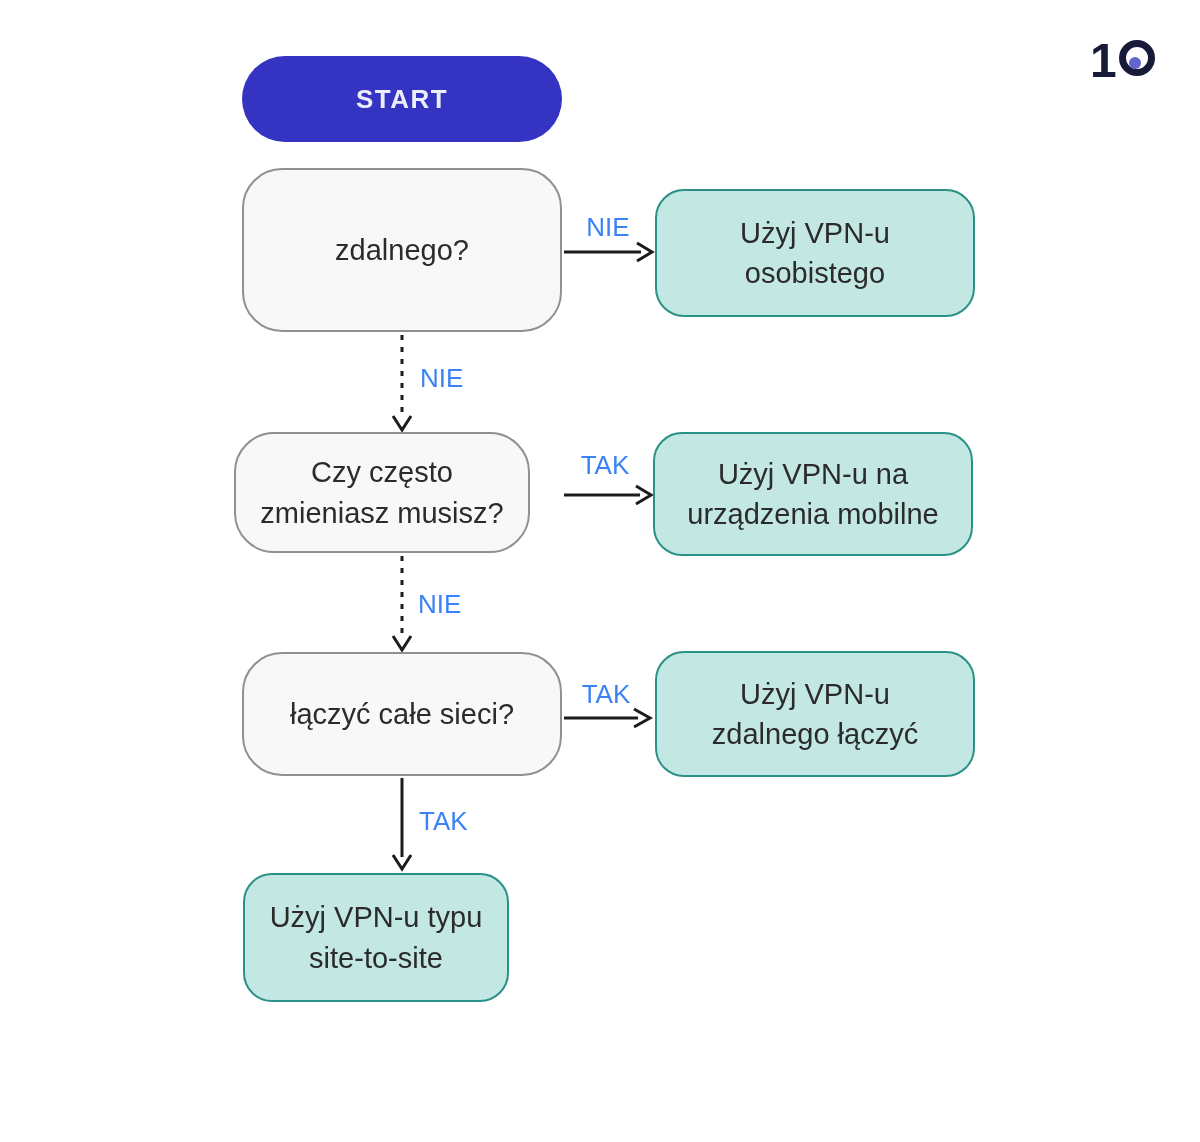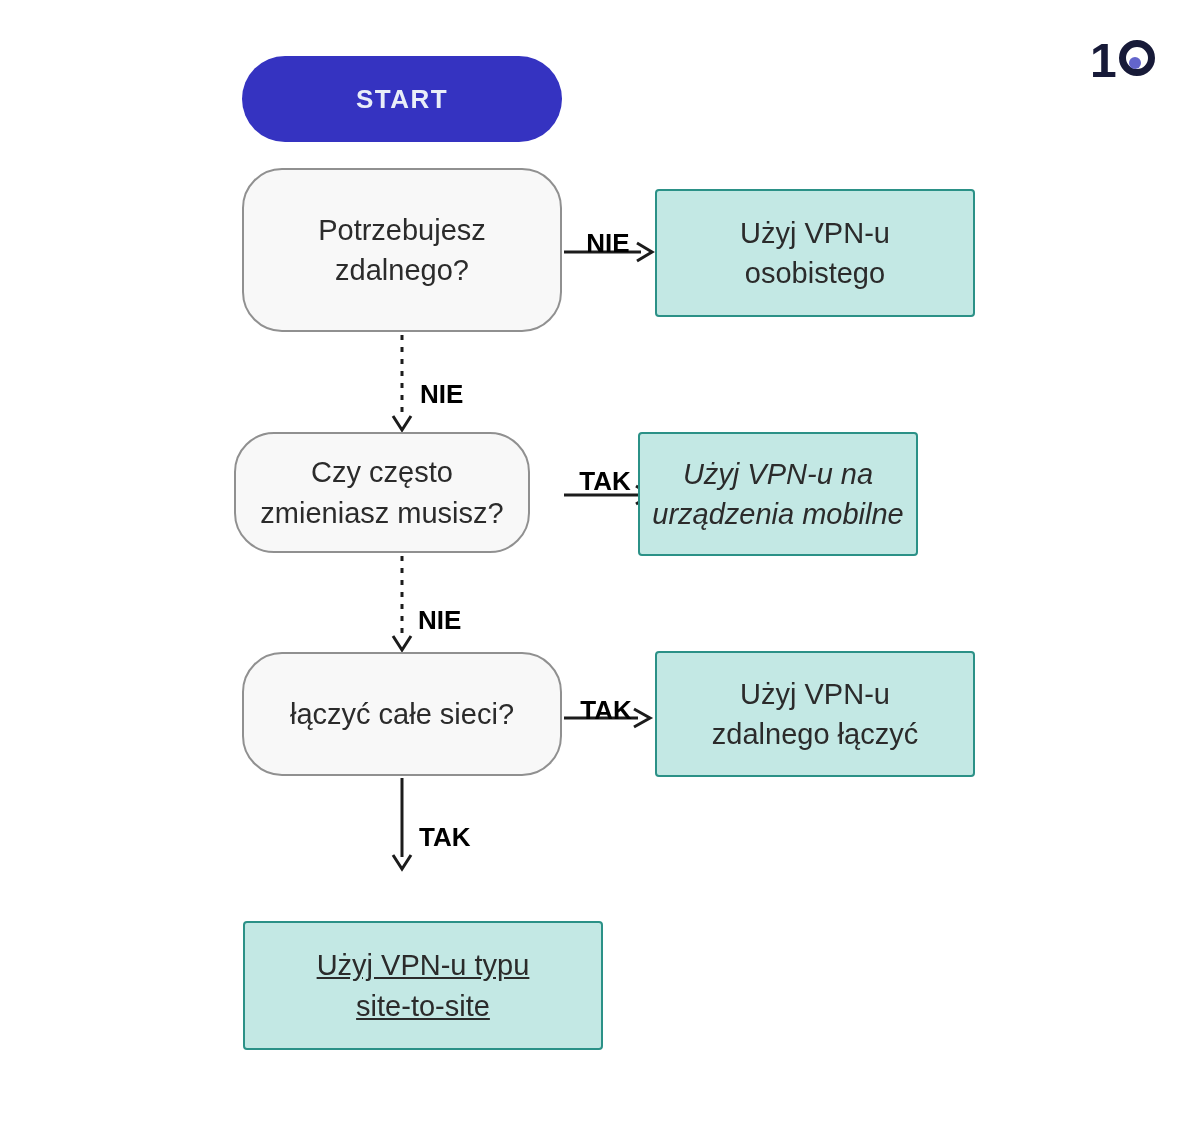--- a/index.html
+++ b/index.html
@@ -41,30 +41,29 @@
     border-radius: 44px;
   }
   .decision {
     background: #f8f8f8;
     border: 2px solid #909090;
     border-radius: 40px;
   }
   .result {
     background: #c3e8e4;
     border: 2px solid #2b9187;
-    border-radius: 4px;
+    border-radius: 29px;
     text-align: right;
   }
   .edge-label {
     position: absolute;
-    font-weight: bold;
+    font-weight: normal;
     font-size: 26px;
-    color: #000000;
+    color: #3b82f6;
     white-space: nowrap;
-    margin-top: 16px;
   }
   .edge-label.centered {
     width: 90px;
     text-align: center;
   }
   svg.arrows {
     position: absolute;
     left: 0;
     top: 0;
     pointer-events: none;
@@ -132,49 +131,48 @@
       <g>
         <line x1="402" y1="778" x2="402" y2="857"></line>
         <polyline points="393,855 402,869 411,855"></polyline>
       </g>
     </g>
   </svg>
 
   <div class="start-pill" style="left:242px; top:56px; width:320px; height:86px;">START</div>
 
   <div class="node decision" style="left:242px; top:168px; width:320px; height:164px;">
-    <div>Potrzebujesz</div>
     <div>zdalnego?</div>
   </div>
 
   <div class="node result" style="left:655px; top:189px; width:320px; height:128px;">
     <div>Użyj VPN-u</div>
     <div>osobistego</div>
   </div>
 
   <div class="node decision" style="left:234px; top:432px; width:296px; height:121px;">
     <div>Czy często</div>
     <div>zmieniasz musisz?</div>
   </div>
 
-  <div class="node result" style="left:638px; top:432px; width:280px; height:124px;font-style:italic;">
+  <div class="node result" style="left:653px; top:432px; width:320px; height:124px;">
     <div>Użyj VPN-u na</div>
     <div>urządzenia mobilne</div>
   </div>
 
   <div class="node decision" style="left:242px; top:652px; width:320px; height:124px;">
     <div>łączyć całe sieci?</div>
   </div>
 
   <div class="node result" style="left:655px; top:651px; width:320px; height:126px;">
     <div>Użyj VPN-u</div>
     <div>zdalnego łączyć</div>
   </div>
 
-  <div class="node result" style="left:243px; top:921px; width:360px; height:129px;text-decoration:underline;">
+  <div class="node result" style="left:243px; top:873px; width:266px; height:129px;">
     <div>Użyj VPN-u typu</div>
     <div>site-to-site</div>
   </div>
 
   <div class="edge-label centered" style="left:563px; top:212px;">NIE</div>
   <div class="edge-label" style="left:420px; top:363px;">NIE</div>
   <div class="edge-label centered" style="left:560px; top:450px;">TAK</div>
   <div class="edge-label" style="left:418px; top:589px;">NIE</div>
   <div class="edge-label centered" style="left:561px; top:679px;">TAK</div>
   <div class="edge-label" style="left:419px; top:806px;">TAK</div>

